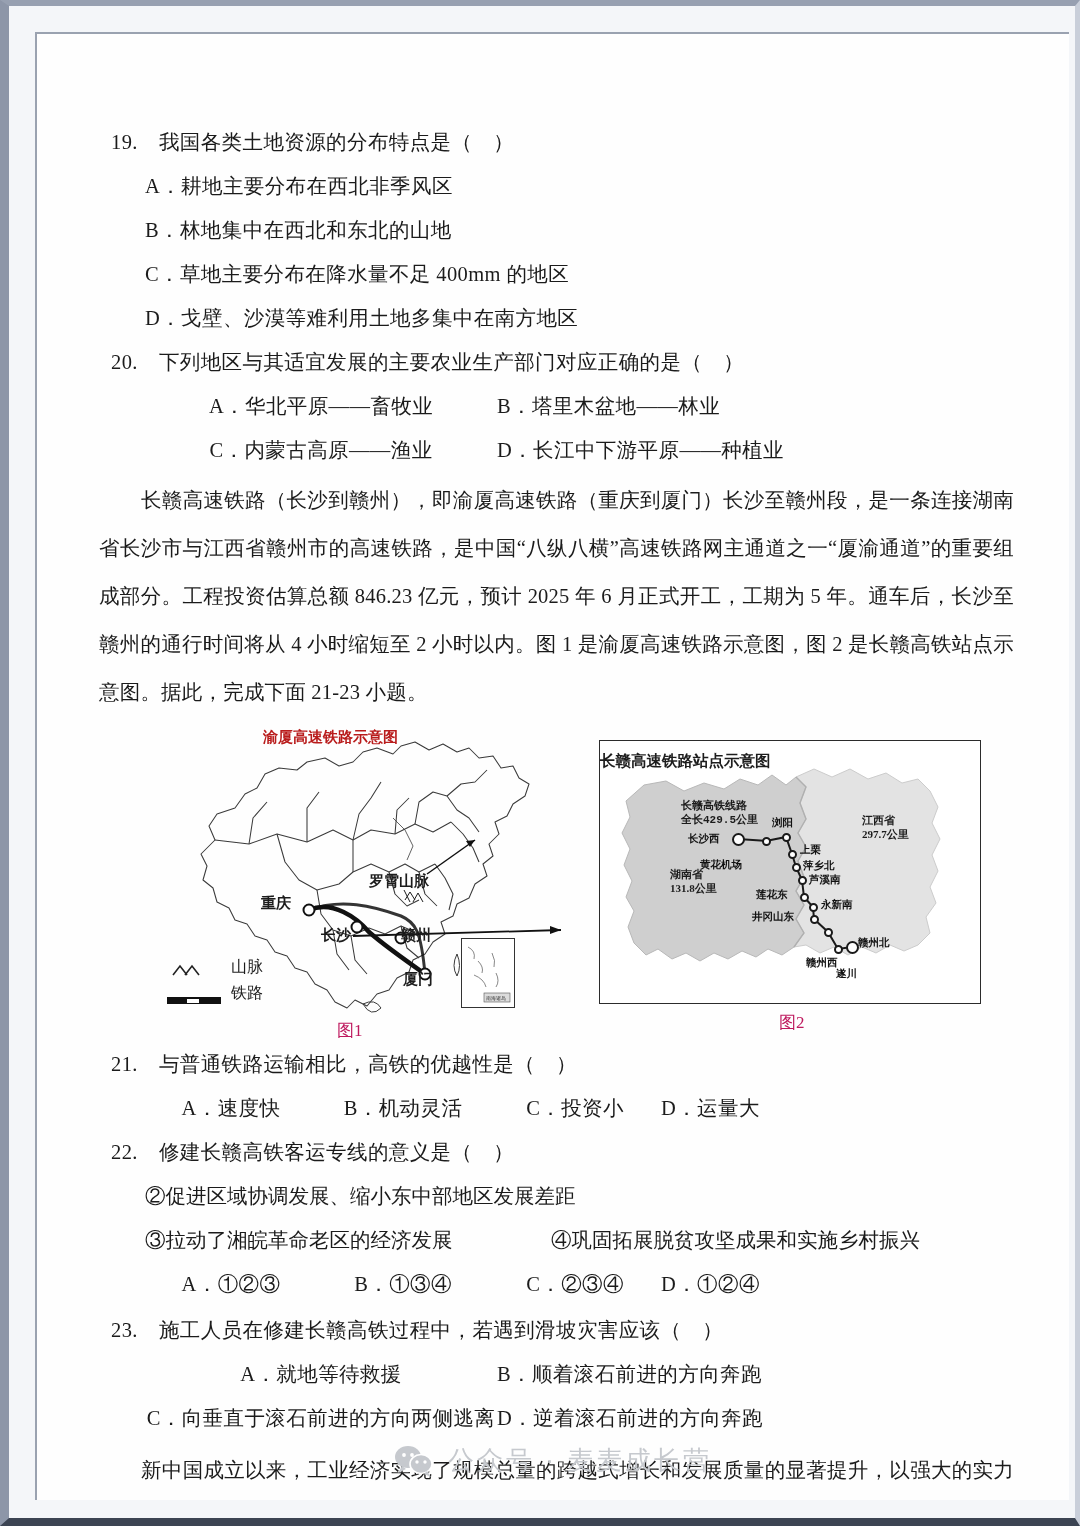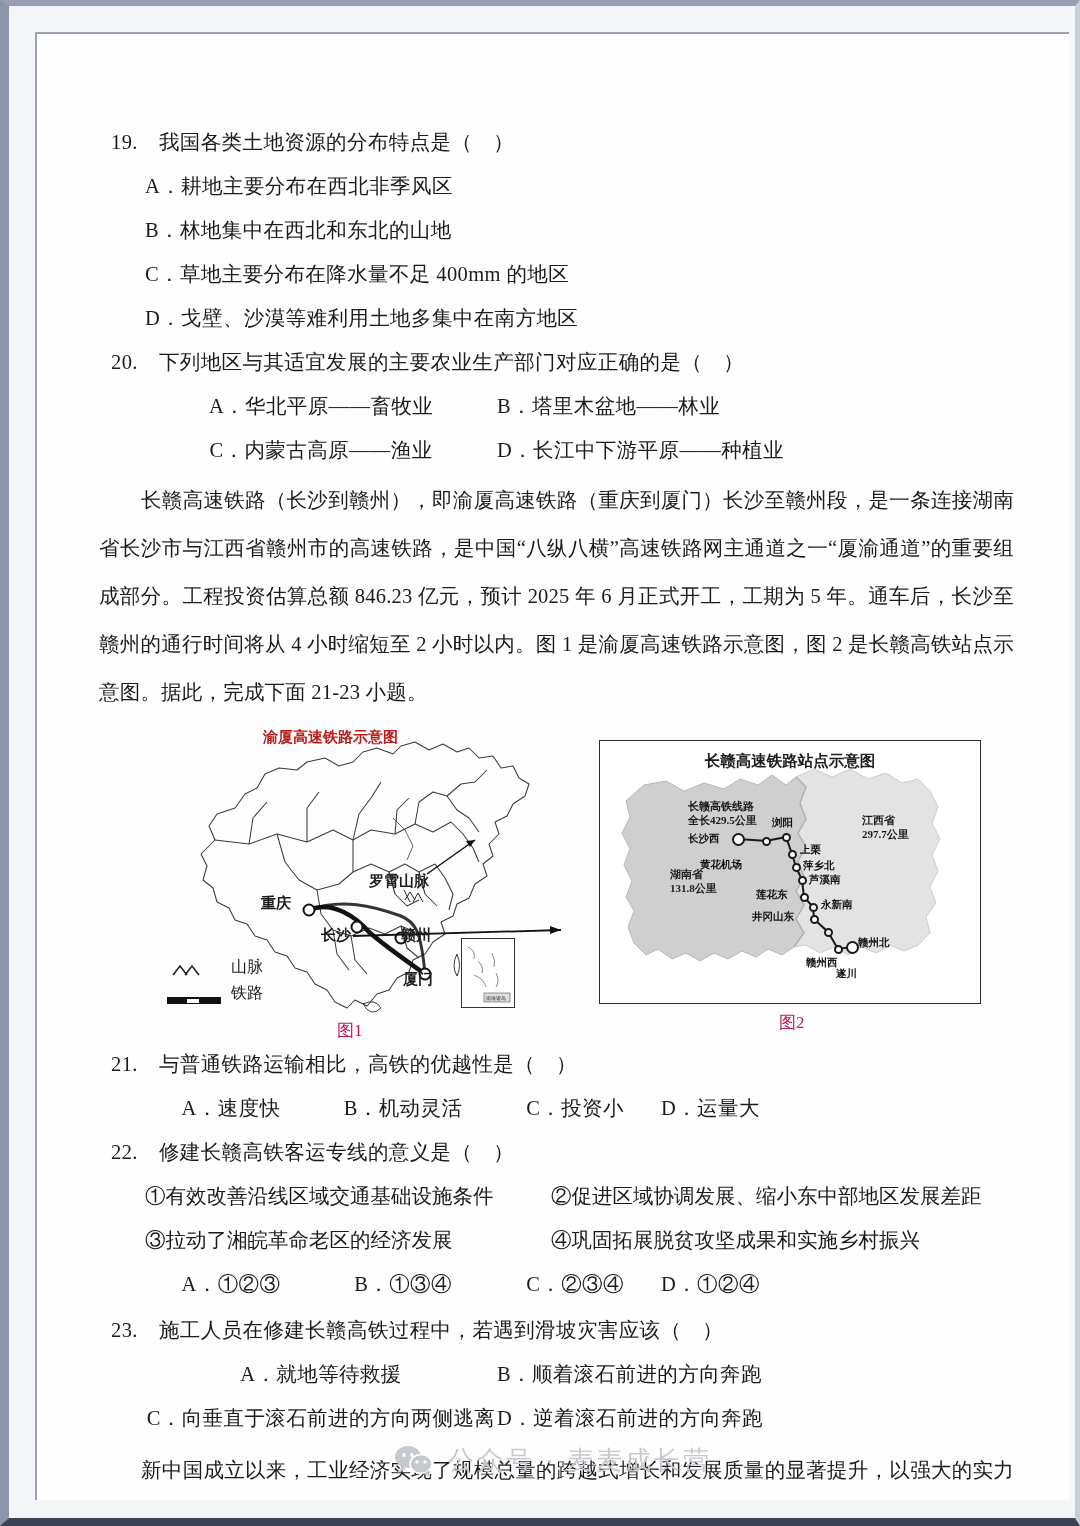--- a/index.html
+++ b/index.html
@@ -73,21 +73,21 @@
   }
   .fig1-cap{ left:180px; bottom:-2px; }
   .fig2-cap{ left:180px; bottom:-4px; }
 
   .fig2-box{
     position:absolute;left:0;top:0;width:100%;height:264px;
     border:1.5px solid #2b2b2b;background:#fff;box-sizing:border-box;
     overflow:hidden;
   }
   .fig2-title{
-    position:absolute;left:0;right:0;top:10px;text-align:center;
+    position:absolute;left:0;right:0;top:10px;
     font-size:15.5px;font-weight:700;color:#1d1d1d;
   }
   .map-label{
     position:absolute;font-size:11px;color:#1c1c1c;
     line-height:14px;white-space:nowrap;font-weight:700;
   }
   .st-label{
     position:absolute;font-size:10.5px;color:#111;white-space:nowrap;
     font-weight:700;line-height:12px;
   }
@@ -294,21 +294,21 @@
                    L262,206 L248,214 L234,206 L220,212 L206,204 L194,206 L204,192
                    L196,178 L204,164 L196,150 L204,136 L198,120 L206,106 L198,92
                    L206,78 L200,62 L206,46 Z" fill="#e3e3e3" stroke="#cccccc" stroke-width="1"></path>
 
           <path d="M196,36 L206,46 L200,62 L206,78 L198,92 L206,106 L198,120 L204,136
                    L196,150 L204,164 L196,178 L204,192 L194,206" fill="none" stroke="#b0b0b0" stroke-width="1.4"></path>
 
           <polyline points="138,98 166,100 186,96 192,113 196,126 202,139 204,156 213,166 214,178 228,191 238,208 252,206" fill="none" stroke="#1a1a1a" stroke-width="2"></polyline>
         </svg>
 
-        <div class="map-label" style="left:88px;top:58px;">
+        <div class="map-label" style="left:81px;top:58px;font-family:Liberation Mono, monospace;">
           <span>长赣高铁线路</span><br>
           <span>全长429.5公里</span>
         </div>
         <div class="map-label" style="left:70px;top:126px;">
           <span>湖南省</span><br>
           <span>131.8公里</span>
         </div>
         <div class="map-label" style="left:262px;top:72px;">
           <span>江西省</span><br>
           <span>297.7公里</span>
@@ -358,21 +358,20 @@
     </div>
   </div>
 
   <div>
     <div class="q-line q-stem">
       <span>22.</span>
       <span style="display:inline-block;width:10px"></span>
       <span>修建长赣高铁客运专线的意义是（　）</span>
     </div>
     <div class="sub-row">
-      <span class="sub">①有效改善沿线区域交通基础设施条件</span>
       <span class="sub">②促进区域协调发展、缩小东中部地区发展差距</span>
     </div>
     <div class="sub-row">
       <span class="sub">③拉动了湘皖革命老区的经济发展</span>
       <span class="sub">④巩固拓展脱贫攻坚成果和实施乡村振兴</span>
     </div>
     <div class="q-line opt-row opt-4col">
       <span class="opt">A．①②③</span>
       <span class="opt">B．①③④</span>
       <span class="opt">C．②③④</span>

